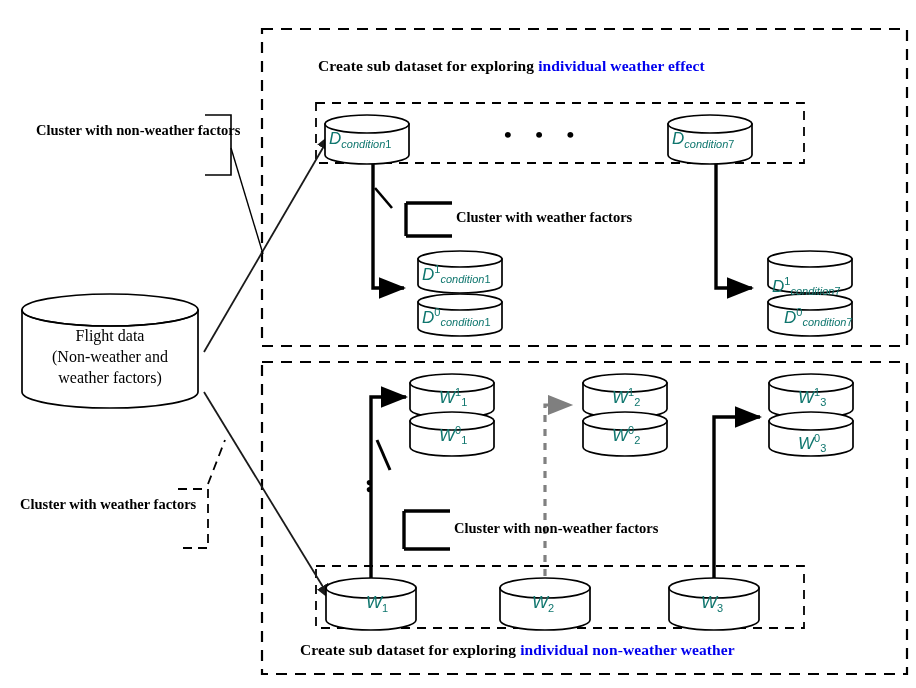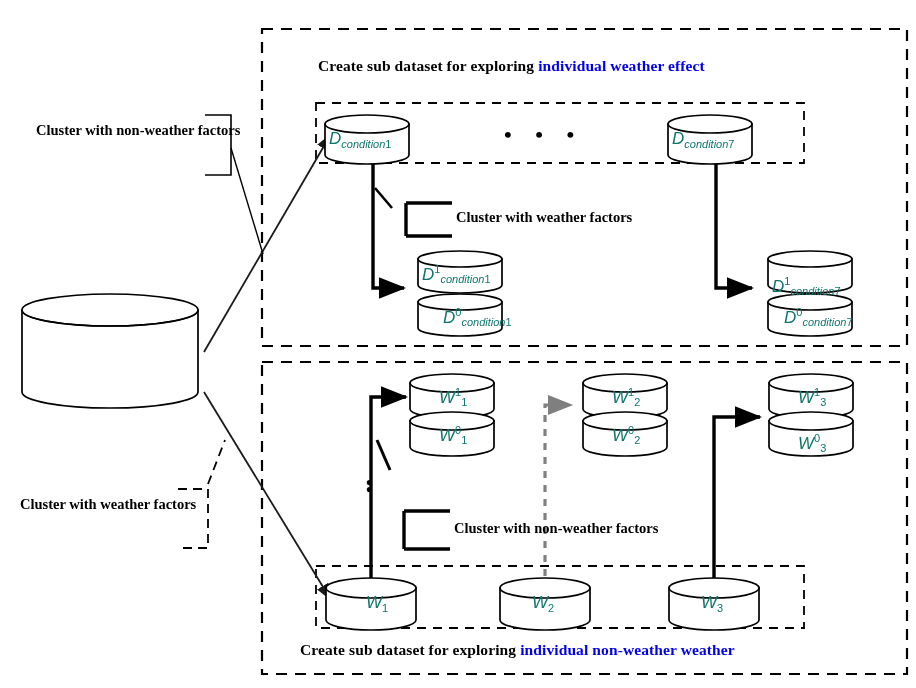--- a/index.html
+++ b/index.html
@@ -201,20 +201,25 @@
   </svg>
 
   <div class="lbl bold-serif hdr" style="left:318px;top:57px;">
     <span>Create sub dataset for exploring </span><span class="accent">individual weather effect</span>
   </div>
 
   <div class="lbl bold-serif hdr" style="left:300px;top:641px;">
     <span>Create sub dataset for exploring </span><span class="accent">individual non-weather weather</span>
   </div>
 
+  <div class="flight-label" style="left:18px;top:325px;width:184px;">
+    <div>Flight data</div>
+    <div>(Non-weather and</div>
+    <div>weather factors)</div>
+  </div>
 
   <div class="lbl bold-serif callout-left" style="left:36px;top:121px;width:168px;">Cluster with non-weather factors</div>
 
   <div class="lbl bold-serif callout-left" style="left:20px;top:495px;width:155px;">Cluster with weather factors</div>
 
   <div class="lbl bold-serif callout" style="left:456px;top:208px;">Cluster with weather factors</div>
 
   <div class="lbl bold-serif callout" style="left:454px;top:519px;">Cluster with non-weather factors</div>
 
   <div class="dots" style="left:504px;top:124px;">• • •</div>
@@ -226,21 +231,21 @@
   </div>
 
   <div class="cyl-label" style="left:672px;top:129px;">
     <span class="base">D</span><sub>condition</sub><sub class="num">7</sub>
   </div>
 
   <div class="cyl-label" style="left:422px;top:263px;">
     <span class="base">D</span><sup>1</sup><sub>condition</sub><sub class="num">1</sub>
   </div>
 
-  <div class="cyl-label" style="left:422px;top:306px;margin-left:21px;">
+  <div class="cyl-label" style="left:422px;top:306px;">
     <span class="base">D</span><sup>0</sup><sub>condition</sub><sub class="num">1</sub>
   </div>
 
   <div class="cyl-label" style="left:772px;top:263px;margin-top:12px;">
     <span class="base">D</span><sup>1</sup><sub>condition</sub><sub class="num">7</sub>
   </div>
 
   <div class="cyl-label" style="left:772px;top:306px;margin-left:12px;">
     <span class="base">D</span><sup>0</sup><sub>condition</sub><sub class="num">7</sub>
   </div>

